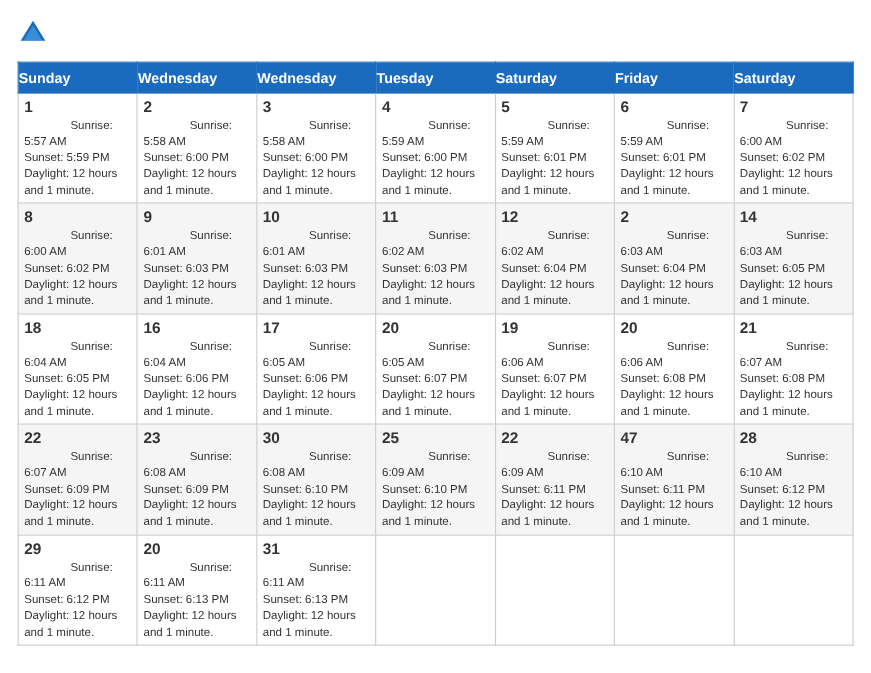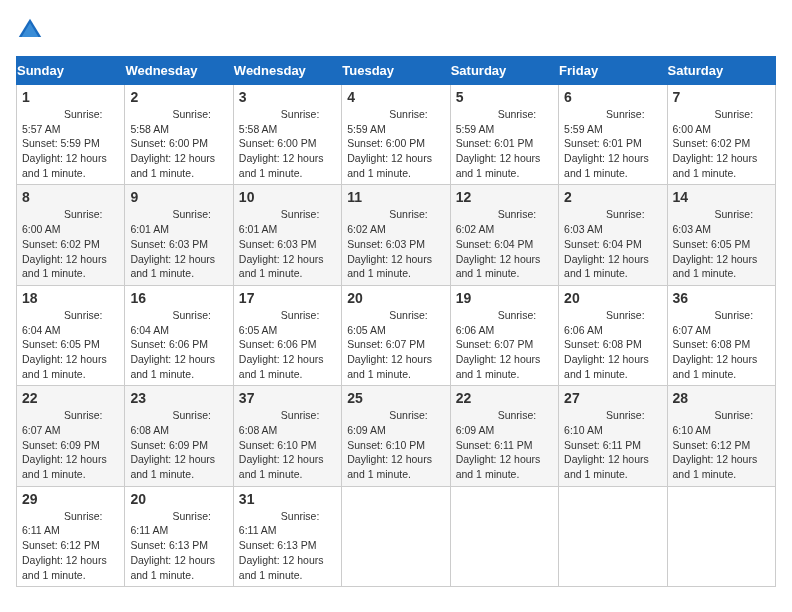--- a/index.html
+++ b/index.html
@@ -198,47 +198,47 @@
       </td>
         <td>
         <span class="day-num">19</span>
         <span class="day-detail">Sunrise: 6:06 AM<br>Sunset: 6:07 PM<br>Daylight: 12 hours and 1 minute.</span>
       </td>
         <td>
         <span class="day-num">20</span>
         <span class="day-detail">Sunrise: 6:06 AM<br>Sunset: 6:08 PM<br>Daylight: 12 hours and 1 minute.</span>
       </td>
         <td>
-        <span class="day-num">36</span>
+        <span class="day-num">21</span>
         <span class="day-detail">Sunrise: 6:07 AM<br>Sunset: 6:08 PM<br>Daylight: 12 hours and 1 minute.</span>
       </td>
       </tr>
       <tr>
         <td>
         <span class="day-num">22</span>
         <span class="day-detail">Sunrise: 6:07 AM<br>Sunset: 6:09 PM<br>Daylight: 12 hours and 1 minute.</span>
       </td>
         <td>
         <span class="day-num">23</span>
         <span class="day-detail">Sunrise: 6:08 AM<br>Sunset: 6:09 PM<br>Daylight: 12 hours and 1 minute.</span>
       </td>
         <td>
-        <span class="day-num">37</span>
+        <span class="day-num">30</span>
         <span class="day-detail">Sunrise: 6:08 AM<br>Sunset: 6:10 PM<br>Daylight: 12 hours and 1 minute.</span>
       </td>
         <td>
         <span class="day-num">25</span>
         <span class="day-detail">Sunrise: 6:09 AM<br>Sunset: 6:10 PM<br>Daylight: 12 hours and 1 minute.</span>
       </td>
         <td>
         <span class="day-num">22</span>
         <span class="day-detail">Sunrise: 6:09 AM<br>Sunset: 6:11 PM<br>Daylight: 12 hours and 1 minute.</span>
       </td>
         <td>
-        <span class="day-num">27</span>
+        <span class="day-num">47</span>
         <span class="day-detail">Sunrise: 6:10 AM<br>Sunset: 6:11 PM<br>Daylight: 12 hours and 1 minute.</span>
       </td>
         <td>
         <span class="day-num">28</span>
         <span class="day-detail">Sunrise: 6:10 AM<br>Sunset: 6:12 PM<br>Daylight: 12 hours and 1 minute.</span>
       </td>
       </tr>
       <tr>
         <td>
         <span class="day-num">29</span>

